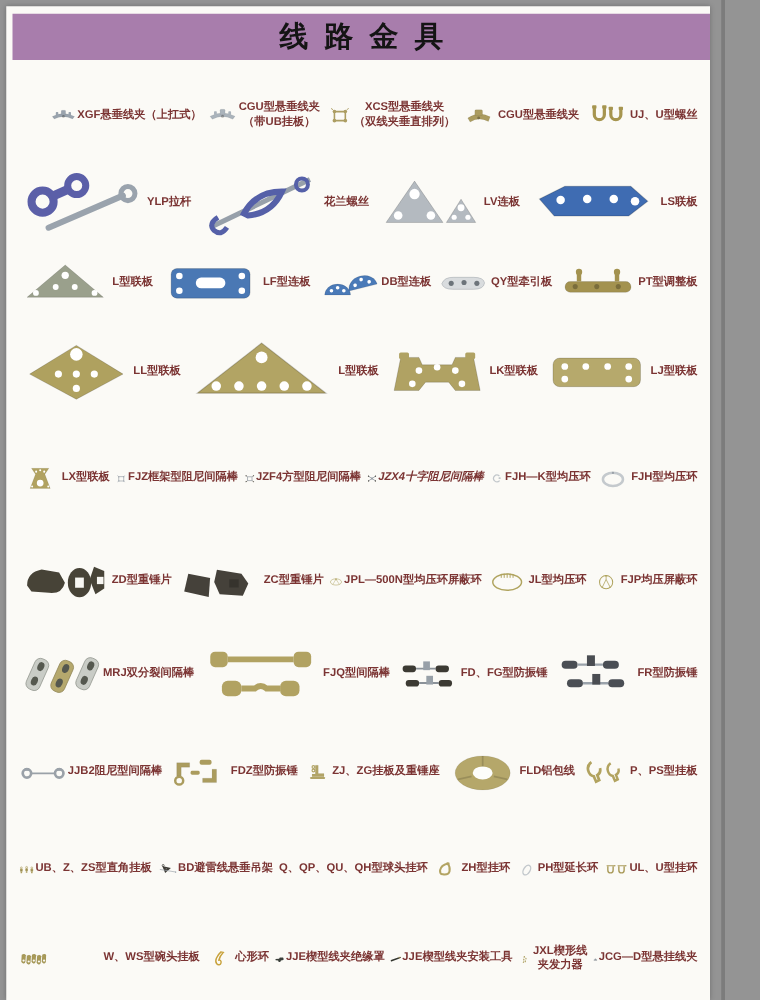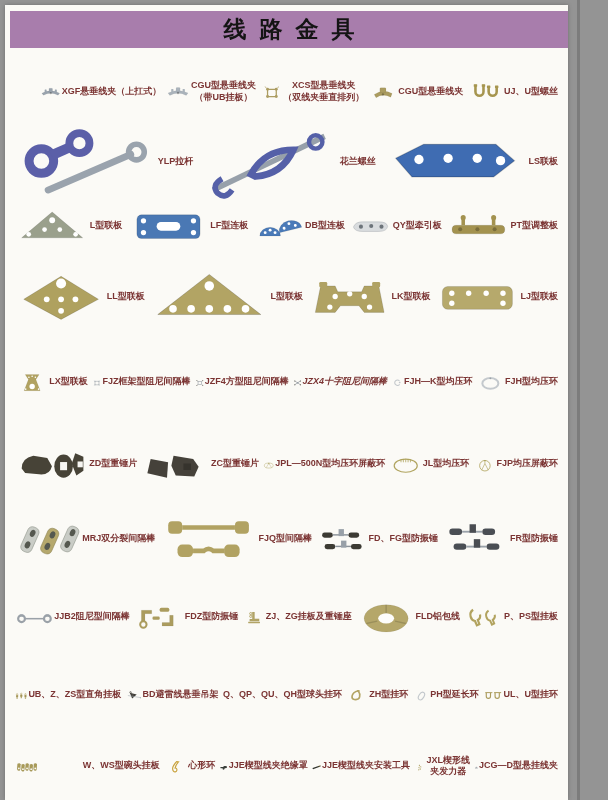--- a/index.html
+++ b/index.html
@@ -130,20 +130,35 @@
           <div class="pic">
             <svg viewBox="0 0 120 72" preserveAspectRatio="xMidYMid meet">
               <line x1="10" y1="60" x2="110" y2="12" stroke="#97a0aa" stroke-width="5"></line>
               <path d="M44 46 Q56 24 82 24 Q72 46 48 48 Z" fill="none" stroke="#5560a8" stroke-width="6"></path>
               <path d="M18 50 q-10 6 -4 13 q7 6 13 -3" fill="none" stroke="#5560a8" stroke-width="5"></path>
               <circle cx="102" cy="17" r="6" fill="none" stroke="#5560a8" stroke-width="4"></circle>
             </svg>
           </div>
           <figcaption class="cap">花兰螺丝</figcaption>
         </figure>
+        <figure class="item" style="flex: 1.1 1 0px;">
+          <div class="pic">
+            <svg viewBox="0 0 120 72" preserveAspectRatio="xMidYMid meet">
+              <path d="M10 58 L43 10 L76 58 Z" fill="#b4bac0" stroke="#00000030"></path>
+              <circle cx="43" cy="25" r="6" fill="#fff"></circle>
+              <circle cx="24" cy="50" r="5" fill="#fff"></circle>
+              <circle cx="62" cy="50" r="5" fill="#fff"></circle>
+              <path d="M80 58 L97 31 L114 58 Z" fill="#b4bac0" stroke="#00000030"></path>
+              <circle cx="97" cy="41" r="4" fill="#fff"></circle>
+              <circle cx="89" cy="52" r="3" fill="#fff"></circle>
+              <circle cx="105" cy="52" r="3" fill="#fff"></circle>
+            </svg>
+          </div>
+          <figcaption class="cap">LV连板</figcaption>
+        </figure>
         <figure class="item" style="flex: 1.3 1 0px;">
           <div class="pic">
             <svg viewBox="0 0 120 72" preserveAspectRatio="xMidYMid meet">
               <path d="M10 32 L34 20 H96 L112 34 L94 48 H24 Z" fill="#3f6cb2" stroke="#00000030"></path>
               <circle cx="30" cy="33" r="4" fill="#fff"></circle>
               <circle cx="55" cy="32" r="4" fill="#fff"></circle>
               <circle cx="80" cy="32" r="4" fill="#fff"></circle>
               <circle cx="100" cy="34" r="4" fill="#fff"></circle>
             </svg>
           </div>

